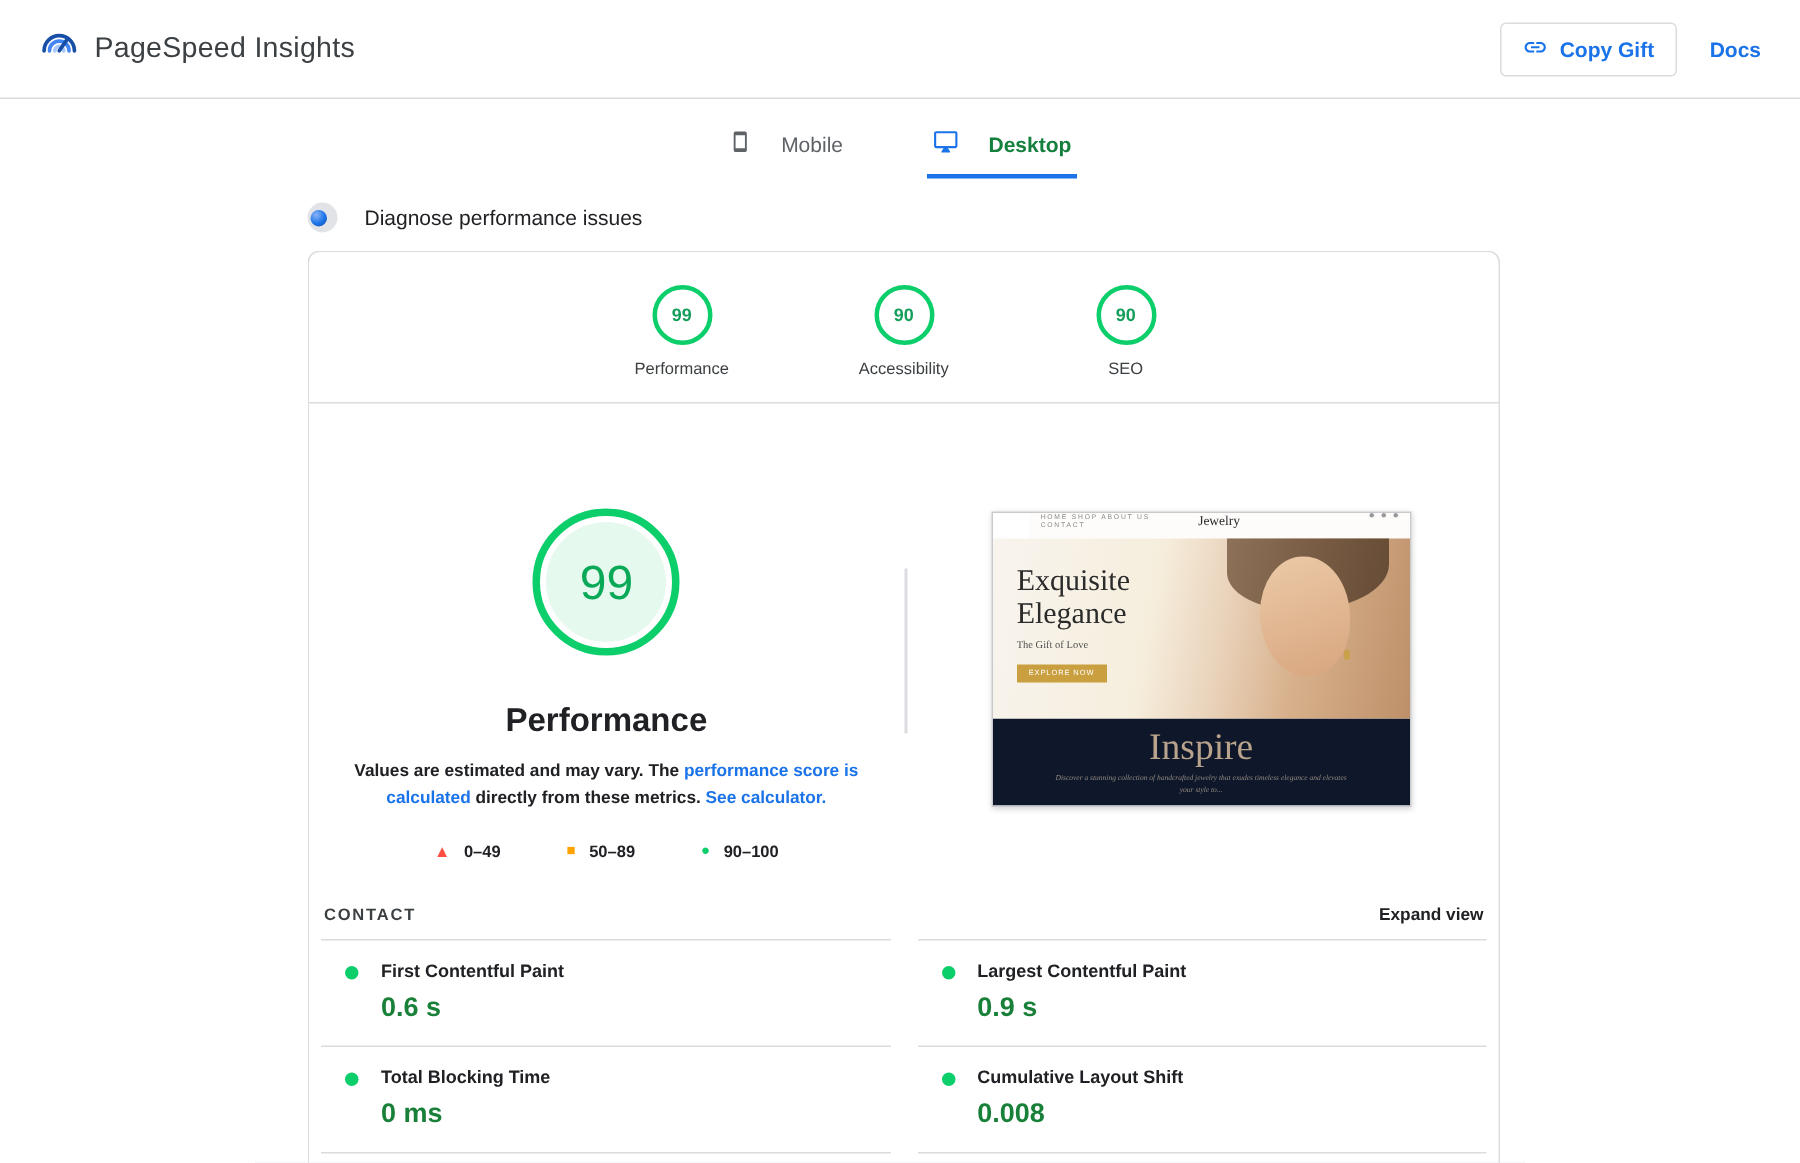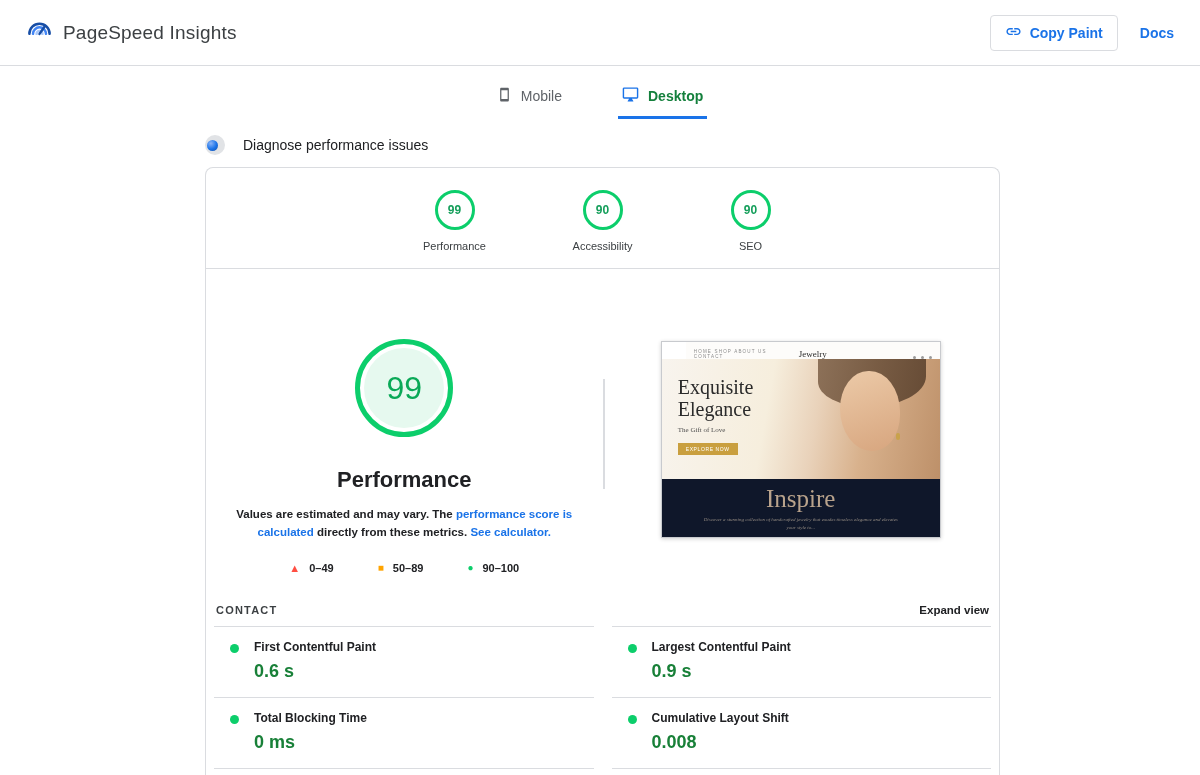--- a/index.html
+++ b/index.html
@@ -12,21 +12,21 @@
   .brand { display:flex; align-items:center; gap:10px; }
   .brand-title { font-size:19px; color:#3c4043; letter-spacing:.2px; }
   .header-right { display:flex; align-items:center; gap:22px; }
   .copy-link-btn { display:flex; align-items:center; gap:8px; height:36px; padding:0 14px;
     border:1px solid #dadce0; border-radius:4px; background:#fff; color:#1a73e8;
     font-size:14px; font-weight:bold; cursor:pointer; }
   .docs-link { color:#1a73e8; font-size:14px; font-weight:bold; text-decoration:none; }
 
   
   .tabs { display:flex; justify-content:center; gap:52px; margin-top:12px; }
-  .tab { display:flex; align-items:center; gap:9px; font-size:14px; padding:8px 4px 10px;
+  .tab { display:flex; align-items:center; gap:20px; font-size:14px; padding:8px 4px 10px;
     cursor:pointer; border-bottom:3px solid transparent; }
   .tab.inactive { color:#5f6368; }
   .tab.active { color:#15803d; font-weight:bold; border-bottom:3px solid #1a73e8;
     border-radius:0; }
 
   
   .diagnose { display:flex; align-items:center; gap:18px; margin:16px 0 12px 205px; }
   .diagnose-icon { width:20px; height:20px; border-radius:50%; background:#e1e3e6; position:relative; }
   .diagnose-icon::after { content:""; position:absolute; left:2px; top:5px; width:11px; height:11px;
     border-radius:50%; background:radial-gradient(circle at 35% 30%, #8ab4f8, #1a73e8 55%, #174ea6); }
@@ -61,21 +61,21 @@
   .legend { display:flex; gap:44px; margin-top:20px; }
   .legend-item { display:flex; align-items:center; gap:9px; font-size:11px; font-weight:bold; }
   .glyph-fail { color:#ff4e42; font-size:11px; }
   .glyph-avg { color:#ffa400; font-size:10px; }
   .glyph-pass { color:#0cce6b; font-size:10px; }
 
   
   .preview-col { display:flex; justify-content:center; padding-top:72px; }
   .thumb { width:280px; height:197px; border:1px solid #c8cace; background:#fff;
     box-shadow:0 1px 4px rgba(0,0,0,.18); overflow:hidden; display:flex; flex-direction:column; }
-  .thumb-nav { height:17px; flex:none; display:flex; align-items:flex-end; padding:0 8px;
+  .thumb-nav { height:17px; flex:none; display:flex; align-items:flex-start; padding:0 8px;
     background:#fdfcfa;margin-left:24px; }
   .thumb-nav-links { font-size:4.5px; letter-spacing:1.2px; color:#8b8b8b; width:88px; }
   .thumb-brand { flex:1; text-align:center; font-family:"Liberation Serif", serif;
     font-size:9px; color:#2b2b2b; }
   .thumb-nav-icons { width:88px; display:flex; justify-content:flex-end; gap:5px; }
   .thumb-nav-icons i { width:3px; height:3px; border-radius:50%; background:#9a9a9a; }
   .thumb-hero { position:relative; height:120px; flex:none; overflow:hidden;
     background:linear-gradient(100deg,#f8f4ee 0%,#f6eedd 38%,#e9d2ba 55%,#d8b18c 72%,#bd9069 100%); }
   .model-hair { position:absolute; right:14px; top:-8px; width:108px; height:56px;
     border-radius:0 0 55% 45%; background:linear-gradient(100deg,#7c5f46,#553d2a); opacity:.85; }
@@ -123,21 +123,21 @@
     </span>
     <span class="brand-title">PageSpeed Insights</span>
   </div>
   <div class="header-right">
     <button class="copy-link-btn">
       <span>
         <svg width="17" height="17" viewBox="0 0 24 24" fill="#1a73e8">
           <path d="M17 7h-4v2h4c1.65 0 3 1.35 3 3s-1.35 3-3 3h-4v2h4c2.76 0 5-2.24 5-5s-2.24-5-5-5zm-6 8H7c-1.65 0-3-1.35-3-3s1.35-3 3-3h4V7H7c-2.76 0-5 2.24-5 5s2.24 5 5 5h4v-2zm-3-4h8v2H8v-2z"></path>
         </svg>
       </span>
-      <span>Copy Paint</span>
+      <span>Copy Gift</span>
     </button>
     <a class="docs-link">Docs</a>
   </div>
 </div>
 
 <div class="tabs">
   <div class="tab inactive">
     <span>
       <svg width="15" height="15" viewBox="0 0 24 24" fill="#5f6368">
         <path d="M17 1H7c-1.1 0-2 .9-2 2v18c0 1.1.9 2 2 2h10c1.1 0 2-.9 2-2V3c0-1.1-.9-2-2-2zm0 18H7V5h10v14z"></path>

